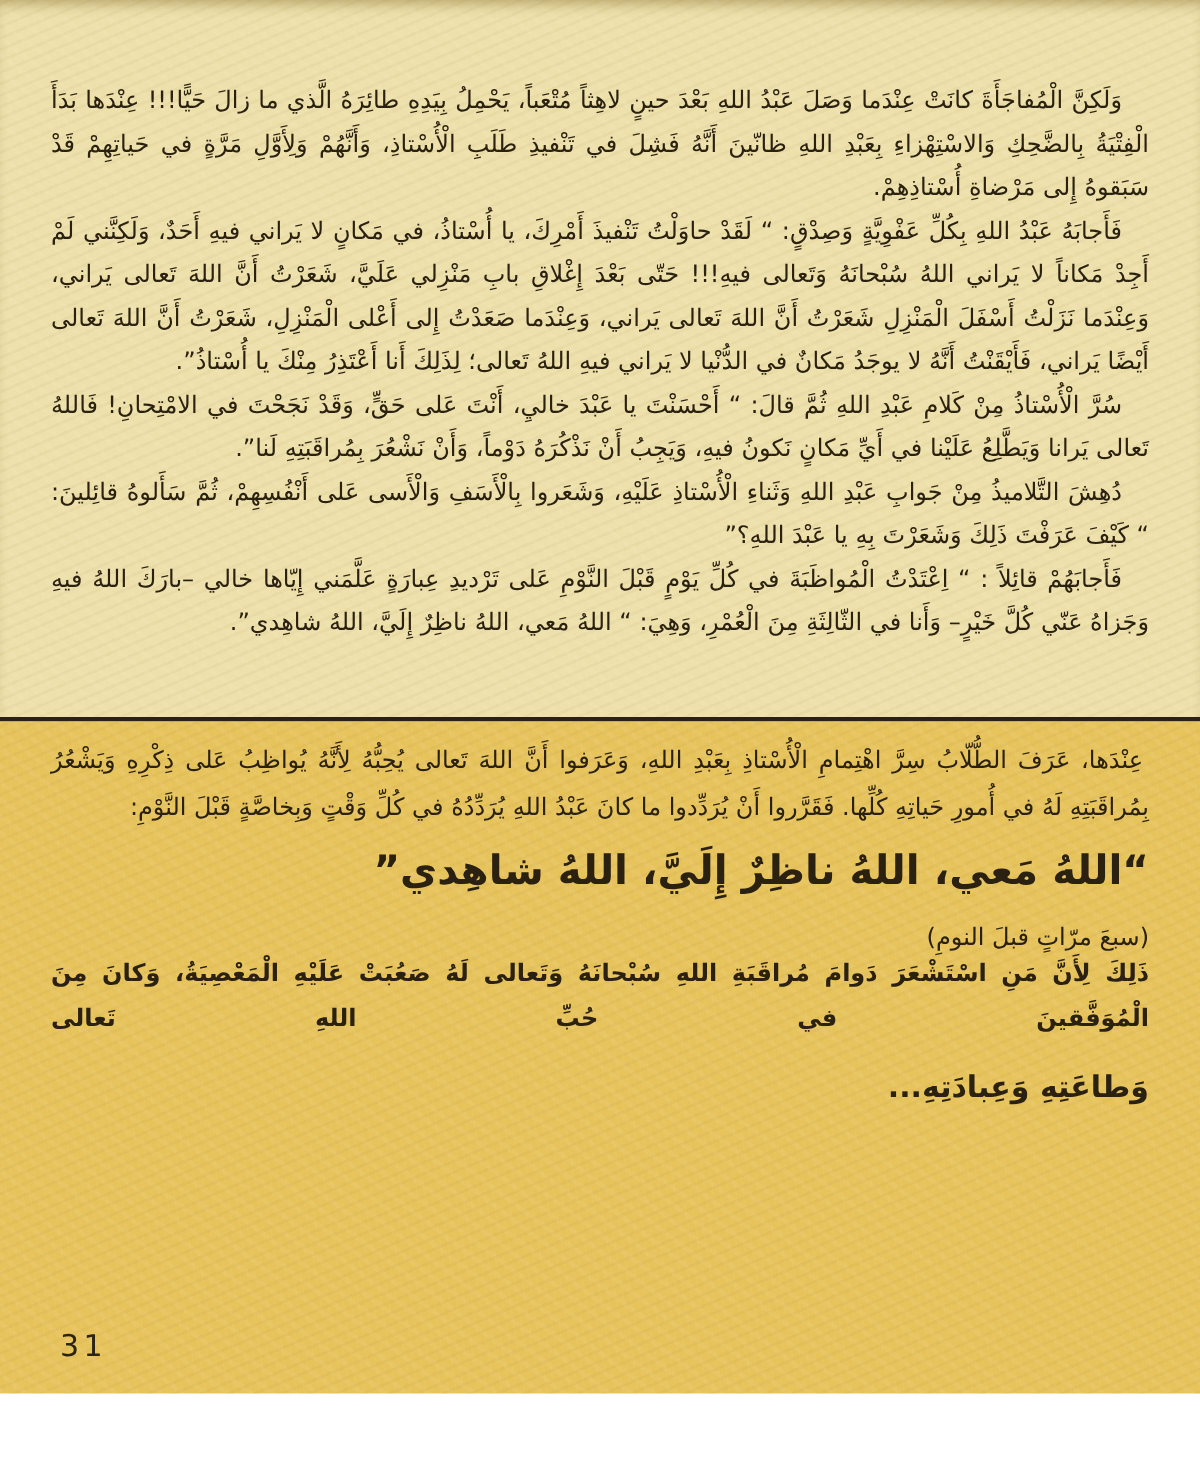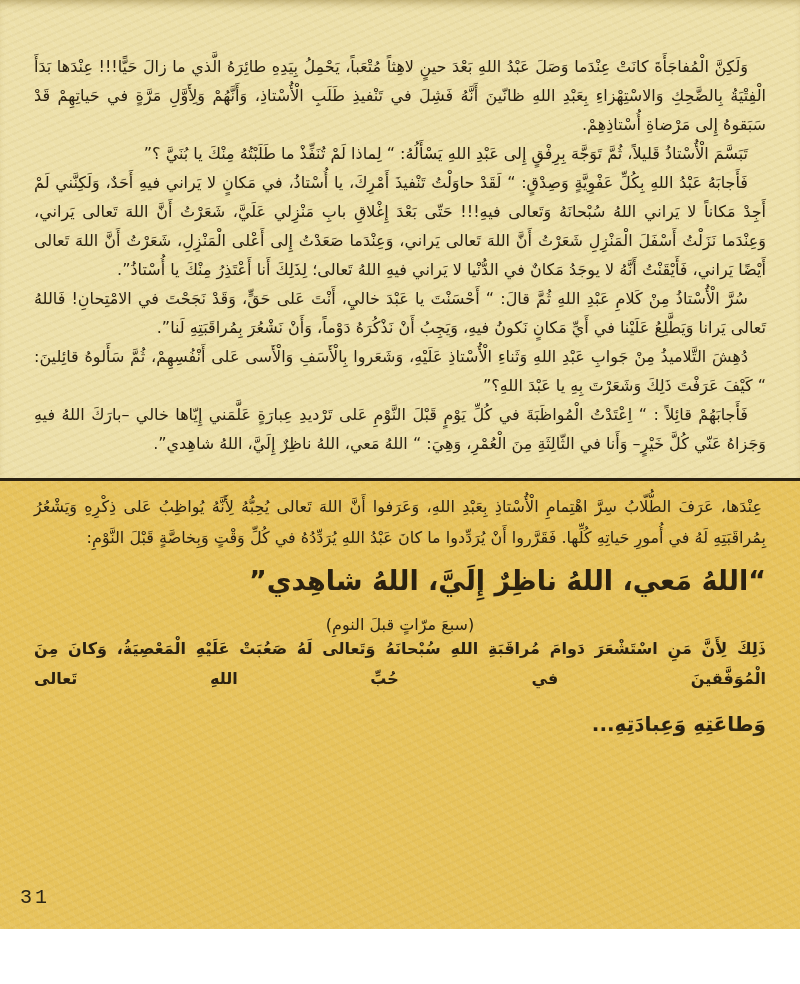--- a/index.html
+++ b/index.html
@@ -53,54 +53,52 @@
   .big-quote {
     margin-top: 8px;
     font-size: 27px;
     font-weight: bold;
     line-height: 40px;
   }
   .quote-note {
     margin-top: 14px;
     font-size: 16px;
     font-weight: normal;
-    text-align: center;
+    text-align: right;
   }
   .closing-line {
     font-size: 16px;
     font-weight: bold;
     text-align: justify;
     text-align-last: justify;
     line-height: 30px;
   }
   .closing-end {
     margin-top: 18px;
     font-size: 20px;
     font-weight: bold;
     text-align: right;
   }
   .page-number {
     position: absolute;
-    left: 20px;
+    left: 40px;
     bottom: 20px;
     direction: ltr;
     font-size: 20px;
     letter-spacing: 3px;
     color: #2a2415;
-    font-family: Liberation Mono, monospace;
   }
 </style>
 </head>
 <body>
 
 <div class="page">
 
   <section class="top-section paper-texture">
     <p class="para">وَلَكِنَّ الْمُفاجَأَةَ كانَتْ عِنْدَما وَصَلَ عَبْدُ اللهِ بَعْدَ حينٍ لاهِثاً مُتْعَباً، يَحْمِلُ بِيَدِهِ طائِرَهُ الَّذي ما زالَ حَيًّا!!! عِنْدَها بَدَأَ الْفِتْيَةُ بِالضَّحِكِ وَالاسْتِهْزاءِ بِعَبْدِ اللهِ ظانّينَ أَنَّهُ فَشِلَ في تَنْفيذِ طَلَبِ الْأُسْتاذِ، وَأَنَّهُمْ وَلِأَوَّلِ مَرَّةٍ في حَياتِهِمْ قَدْ سَبَقوهُ إِلى مَرْضاةِ أُسْتاذِهِمْ.</p>
-    <p class="para">تَبَسَّمَ الْأُسْتاذُ قَليلاً، ثُمَّ تَوَجَّهَ بِرِفْقٍ إِلى عَبْدِ اللهِ يَسْأَلُهُ: “ لِماذا لَمْ تُنَفِّذْ ما طَلَبْتُهُ مِنْكَ يا بُنَيَّ ؟”</p>
     <p class="para">فَأَجابَهُ عَبْدُ اللهِ بِكُلِّ عَفْوِيَّةٍ وَصِدْقٍ: “ لَقَدْ حاوَلْتُ تَنْفيذَ أَمْرِكَ، يا أُسْتاذُ، في مَكانٍ لا يَراني فيهِ أَحَدٌ، وَلَكِنَّني لَمْ أَجِدْ مَكاناً لا يَراني اللهُ سُبْحانَهُ وَتَعالى فيهِ!!! حَتّى بَعْدَ إِغْلاقِ بابِ مَنْزِلي عَلَيَّ، شَعَرْتُ أَنَّ اللهَ تَعالى يَراني، وَعِنْدَما نَزَلْتُ أَسْفَلَ الْمَنْزِلِ شَعَرْتُ أَنَّ اللهَ تَعالى يَراني، وَعِنْدَما صَعَدْتُ إِلى أَعْلى الْمَنْزِلِ، شَعَرْتُ أَنَّ اللهَ تَعالى أَيْضًا يَراني، فَأَيْقَنْتُ أَنَّهُ لا يوجَدُ مَكانٌ في الدُّنْيا لا يَراني فيهِ اللهُ تَعالى؛ لِذَلِكَ أَنا أَعْتَذِرُ مِنْكَ يا أُسْتاذُ”.</p>
     <p class="para">سُرَّ الْأُسْتاذُ مِنْ كَلامِ عَبْدِ اللهِ ثُمَّ قالَ: “ أَحْسَنْتَ يا عَبْدَ خاليِ، أَنْتَ عَلى حَقٍّ، وَقَدْ نَجَحْتَ في الامْتِحانِ! فَاللهُ تَعالى يَرانا وَيَطَّلِعُ عَلَيْنا في أَيِّ مَكانٍ نَكونُ فيهِ، وَيَجِبُ أَنْ نَذْكُرَهُ دَوْماً، وَأَنْ نَشْعُرَ بِمُراقَبَتِهِ لَنا”.</p>
     <p class="para">دُهِشَ التَّلاميذُ مِنْ جَوابِ عَبْدِ اللهِ وَثَناءِ الْأُسْتاذِ عَلَيْهِ، وَشَعَروا بِالْأَسَفِ وَالْأَسى عَلى أَنْفُسِهِمْ، ثُمَّ سَأَلوهُ قائِلينَ: “ كَيْفَ عَرَفْتَ ذَلِكَ وَشَعَرْتَ بِهِ يا عَبْدَ اللهِ؟”</p>
     <p class="para">فَأَجابَهُمْ قائِلاً : “ اِعْتَدْتُ الْمُواظَبَةَ في كُلِّ يَوْمٍ قَبْلَ النَّوْمِ عَلى تَرْديدِ عِبارَةٍ عَلَّمَني إِيّاها خالي –بارَكَ اللهُ فيهِ وَجَزاهُ عَنّي كُلَّ خَيْرٍ– وَأَنا في الثّالِثَةِ مِنَ الْعُمْرِ، وَهِيَ: “ اللهُ مَعي، اللهُ ناظِرٌ إِلَيَّ، اللهُ شاهِدي”.</p>
   </section>
 
   <div class="divider"></div>
 
   <section class="bottom-section paper-texture">
     <p class="para">عِنْدَها، عَرَفَ الطُّلّابُ سِرَّ اهْتِمامِ الْأُسْتاذِ بِعَبْدِ اللهِ، وَعَرَفوا أَنَّ اللهَ تَعالى يُحِبُّهُ لِأَنَّهُ يُواظِبُ عَلى ذِكْرِهِ وَيَشْعُرُ بِمُراقَبَتِهِ لَهُ في أُمورِ حَياتِهِ كُلِّها. فَقَرَّروا أَنْ يُرَدِّدوا ما كانَ عَبْدُ اللهِ يُرَدِّدُهُ في كُلِّ وَقْتٍ وَبِخاصَّةٍ قَبْلَ النَّوْمِ:</p>

